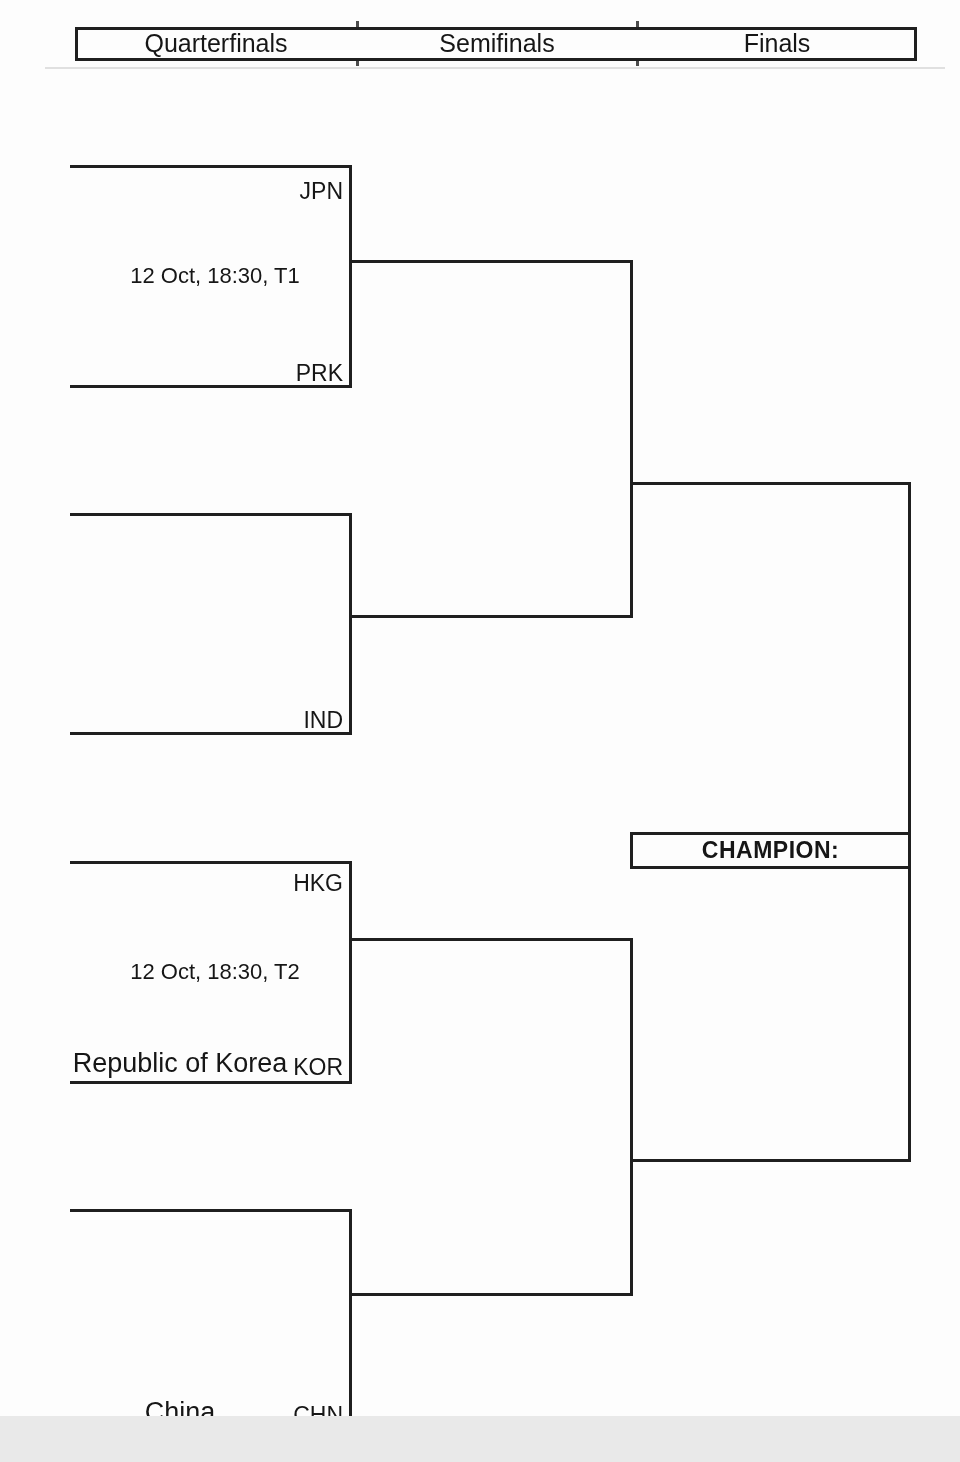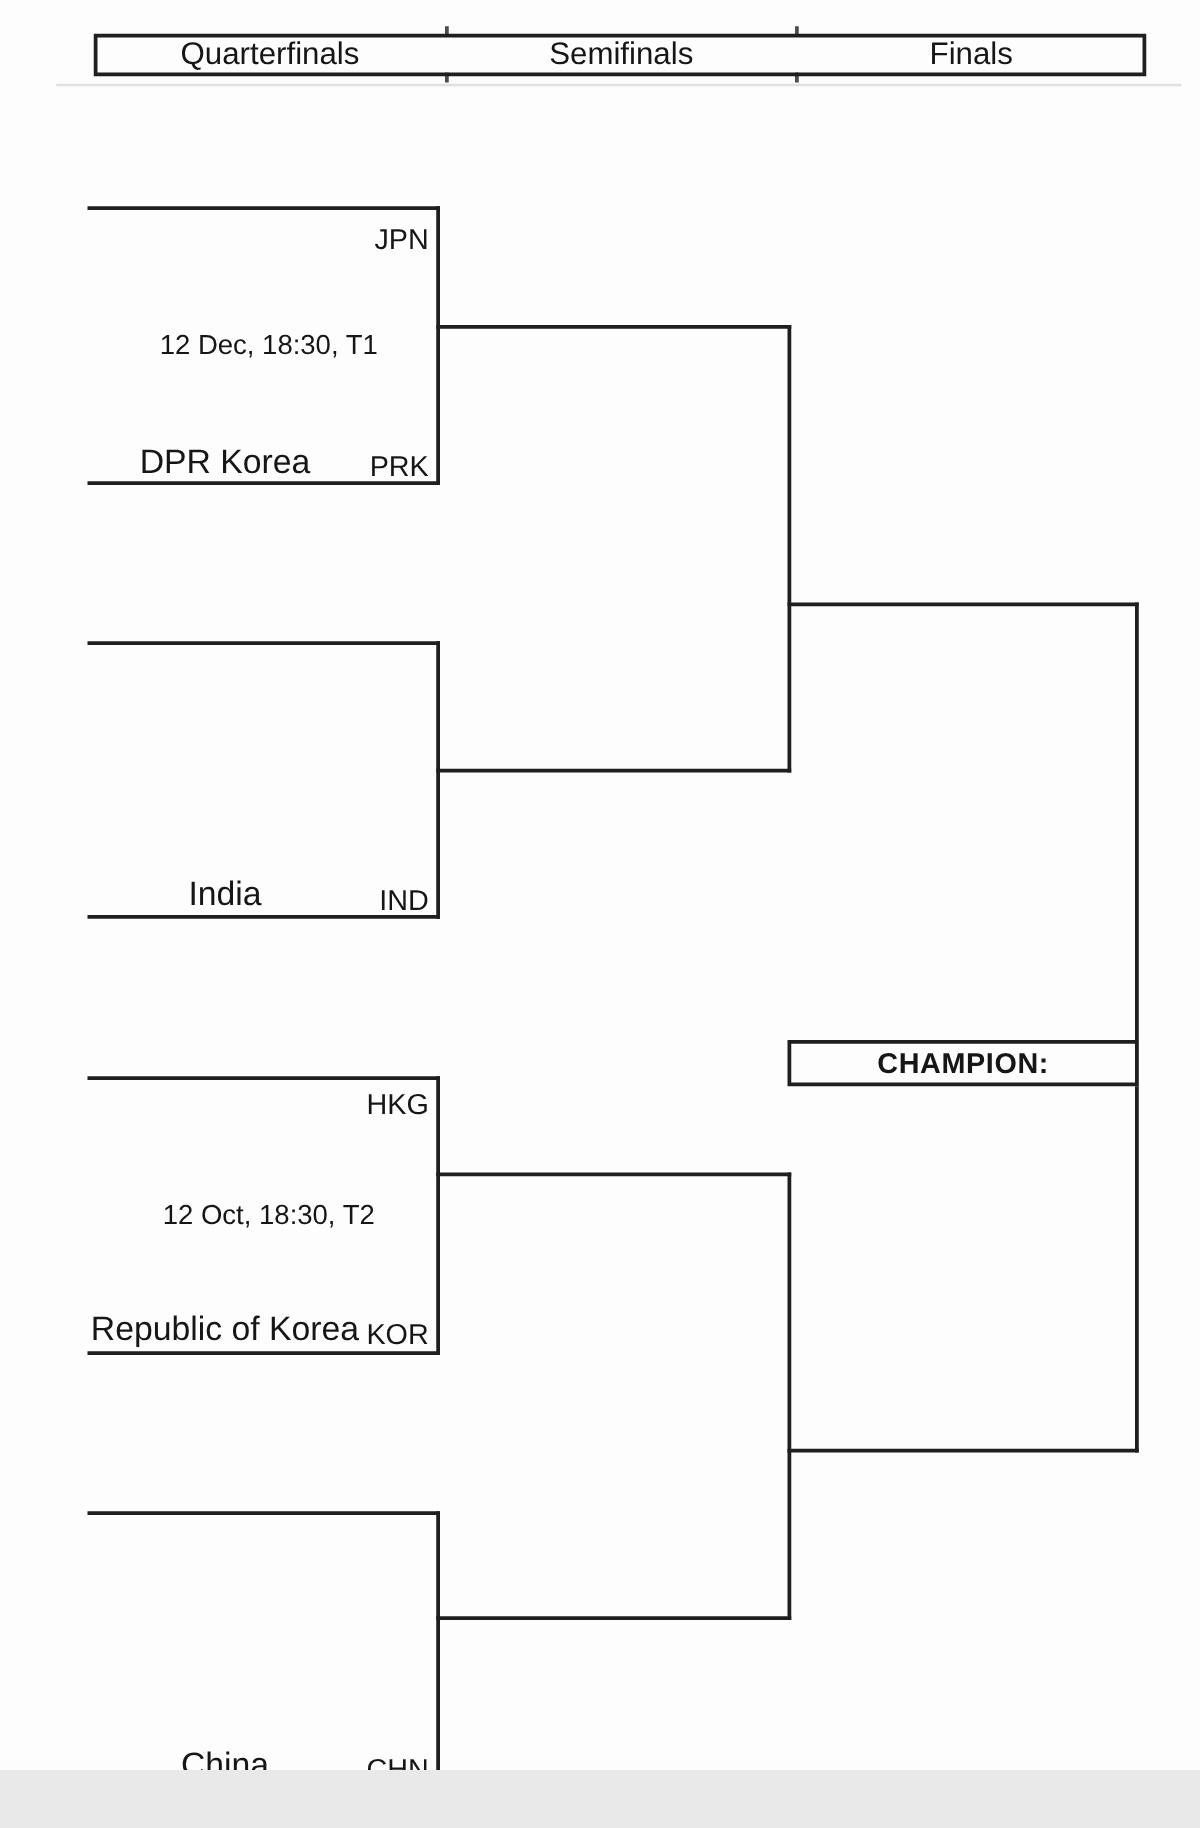--- a/index.html
+++ b/index.html
@@ -86,27 +86,25 @@
   <div class="vl" style="left:349px;top:1209px;height:224px;"></div>
   <div class="hl" style="left:70px;top:1430px;width:282px;"></div>
   <div class="hl" style="left:349px;top:1293px;width:284px;"></div>
 
   <div class="vl" style="left:630px;top:938px;height:358px;"></div>
   <div class="hl" style="left:630px;top:1159px;width:281px;"></div>
 
   <div class="vl" style="left:908px;top:482px;height:680px;"></div>
 
   <div class="code" style="left:240px;top:178px;width:103px;">JPN</div>
-  <div class="schedule" style="left:70px;top:263px;width:290px;">12 Dec, 18:30, T1</div>
-  <div class="team" style="left:65px;top:354px;width:230px;">DPR Korea</div>
+  <div class="schedule" style="left:70px;top:263px;width:290px;">12 Oct, 18:30, T1</div>
   <div class="code" style="left:240px;top:360px;width:103px;">PRK</div>
 
   <div class="team" style="left:65px;top:520px;width:230px;"></div>
   <div class="code" style="left:240px;top:522px;width:103px;"></div>
-  <div class="team" style="left:65px;top:700px;width:230px;">India</div>
   <div class="code" style="left:240px;top:707px;width:103px;">IND</div>
 
   <div class="code" style="left:240px;top:870px;width:103px;">HKG</div>
   <div class="schedule" style="left:70px;top:959px;width:290px;">12 Oct, 18:30, T2</div>
   <div class="team" style="left:60px;top:1048px;width:240px;">Republic of Korea</div>
   <div class="code" style="left:240px;top:1054px;width:103px;">KOR</div>
 
   <div class="team" style="left:65px;top:1216px;width:230px;"></div>
   <div class="code" style="left:240px;top:1218px;width:103px;"></div>
   <div class="team" style="left:65px;top:1397px;width:230px;">China</div>

